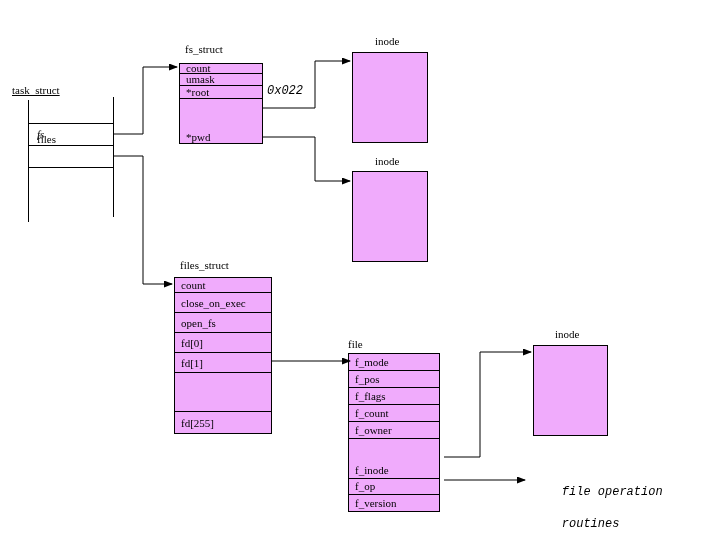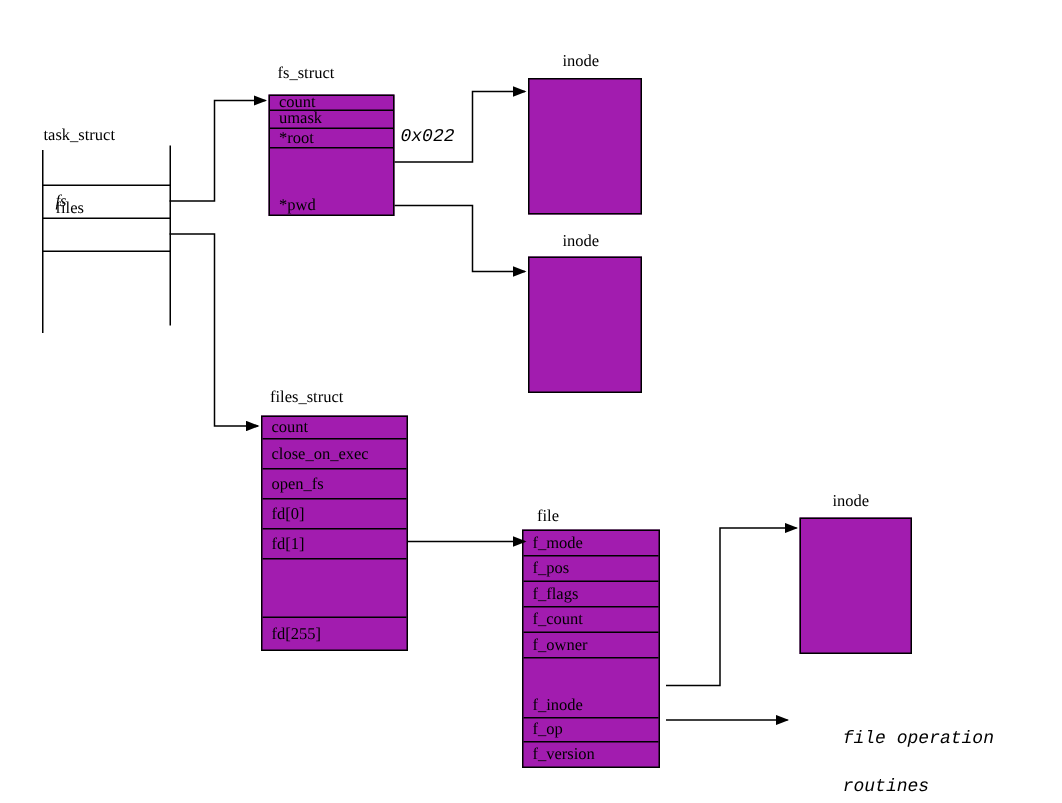--- a/index.html
+++ b/index.html
@@ -23,21 +23,21 @@
     font-family: "Liberation Mono", monospace;
     font-size: 12px;
     line-height: 16px;
     white-space: pre;
     font-style: italic;
   }
   .box {
     position: absolute;
     border: 1px solid #000;
     box-sizing: border-box;
-    background: #a21caf;
+    background: #f0abfc;
     display: flex;
     flex-direction: column;
   }
   .row {
     box-sizing: border-box;
     border-bottom: 1px solid #000;
     display: flex;
     align-items: center;
     padding-left: 6px;
     font-size: 11px;
@@ -48,21 +48,21 @@
   .hline, .vline { position: absolute; background: #000; }
   .hline { height: 1px; }
   .vline { width: 1px; }
   #wires { position: absolute; left: 0; top: 0; pointer-events: none; }
 </style>
 </head>
 <body>
 
 <div id="canvas">
 
-  <span class="lbl" style="left:29px; top:84px;">task_struct</span>
+  <span class="lbl" style="left:12px; top:84px;text-decoration:underline;">task_struct</span>
   <div class="vline" style="left:28px; top:100px; height:122px;"></div>
   <div class="vline" style="left:113px; top:97px; height:120px;"></div>
   <div class="hline" style="left:28px; top:123px; width:86px;"></div>
   <div class="hline" style="left:28px; top:145px; width:86px;"></div>
   <div class="hline" style="left:28px; top:167px; width:86px;"></div>
   <span class="lbl" style="left:37px; top:128px;font-style:italic;">fs</span>
   <span class="lbl" style="left:37px; top:133px;">files</span>
 
   <span class="lbl" style="left:185px; top:43px;">fs_struct</span>
   <div class="box" style="left:179px; top:63px; width:84px; height:81px;">
@@ -83,21 +83,21 @@
   <div class="box" style="left:174px; top:277px; width:98px; height:157px;">
     <div class="row" style="height:15px;">count</div>
     <div class="row" style="height:20px;text-align:center;">close_on_exec</div>
     <div class="row" style="height:20px;">open_fs</div>
     <div class="row" style="height:20px;">fd[0]</div>
     <div class="row" style="height:20px;">fd[1]</div>
     <div class="row" style="height:39px;"></div>
     <div class="row" style="height:21px;">fd[255]</div>
   </div>
 
-  <span class="lbl" style="left:358px; top:338px;">file</span>
+  <span class="lbl" style="left:348px; top:338px;">file</span>
   <div class="box" style="left:348px; top:353px; width:92px; height:159px;">
     <div class="row" style="height:20px;">f_mode</div>
     <div class="row" style="height:20px;text-align:center;">f_pos</div>
     <div class="row" style="height:20px;">f_flags</div>
     <div class="row" style="height:20px;">f_count</div>
     <div class="row" style="height:20px;">f_owner</div>
     <div class="row" style="height:19px;margin-top:24px;">f_inode</div>
     <div class="row" style="height:19px;">f_op</div>
     <div class="row" style="height:19px;">f_version</div>
   </div>

